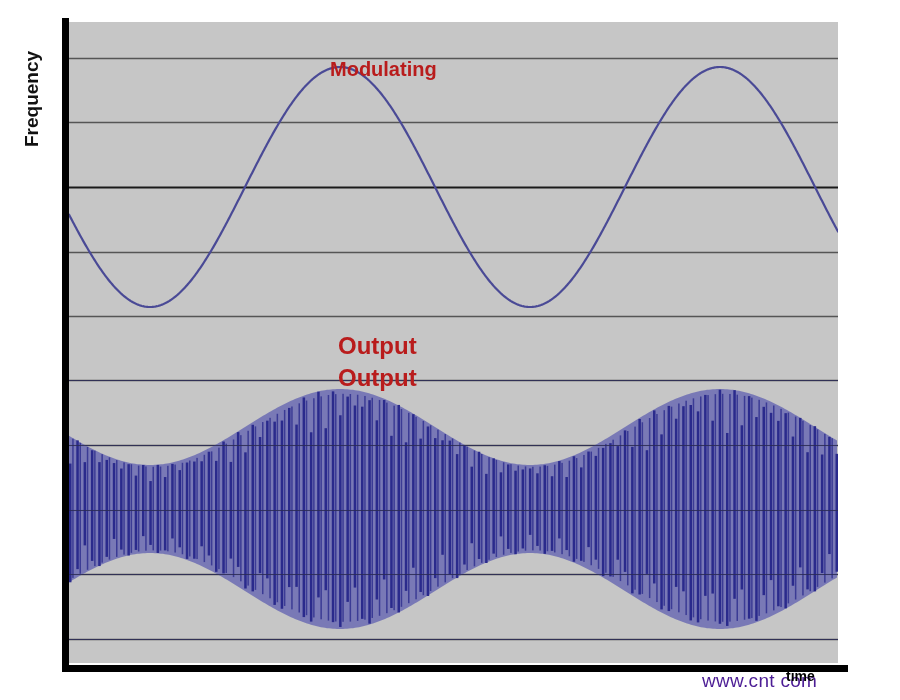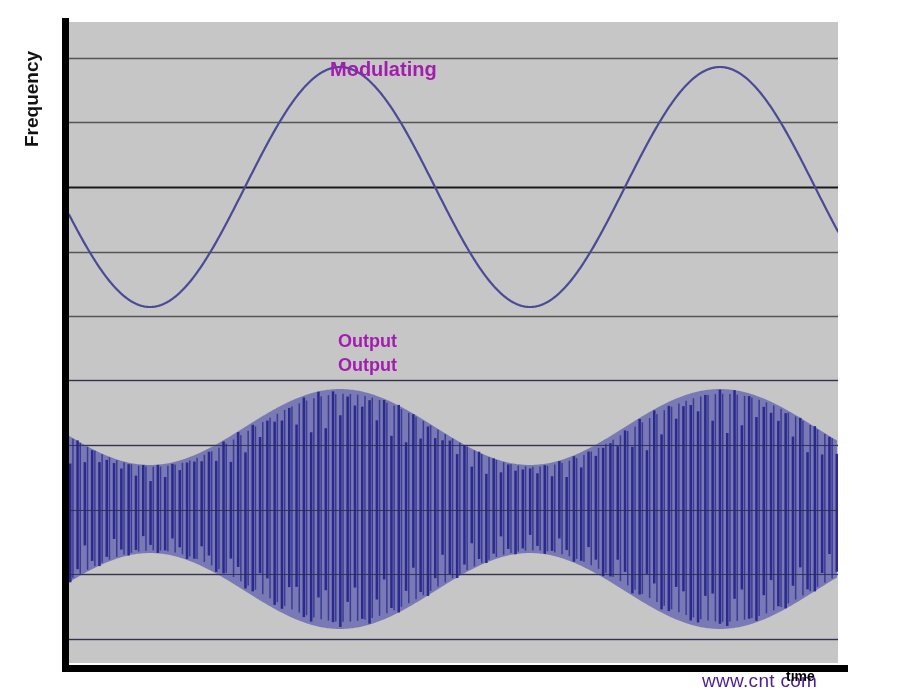--- a/index.html
+++ b/index.html
@@ -47,31 +47,31 @@
     left:69px; top:22px;
     width:769px; height:641px;
     background:#c6c6c6;
     overflow:hidden;
   }
   #plot svg{display:block;}
   
   .annot{
     position:absolute;
     font-weight:bold;
-    color:#a21caf;
+    color:#b91c1c;
     white-space:nowrap;
     line-height:1.32;
   }
   #annot-modulating{
     left:330px; top:56px;
     font-size:20px;
   }
   #annot-ripple{
     left:338px; top:330px;
-    font-size:18px;
+    font-size:24px;
   }
   
   #xlabel{
     position:absolute;
     left:786px; top:668px;
     font-weight:bold;
     font-size:14px;
     color:#000000;
     white-space:nowrap;
     z-index:4;

